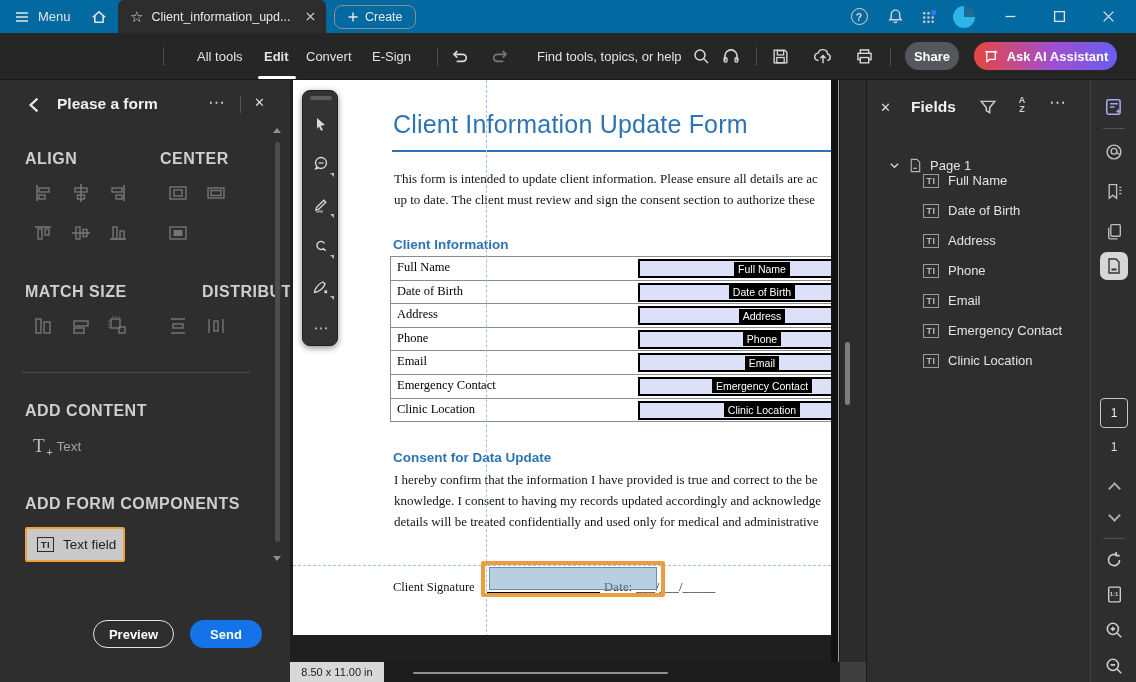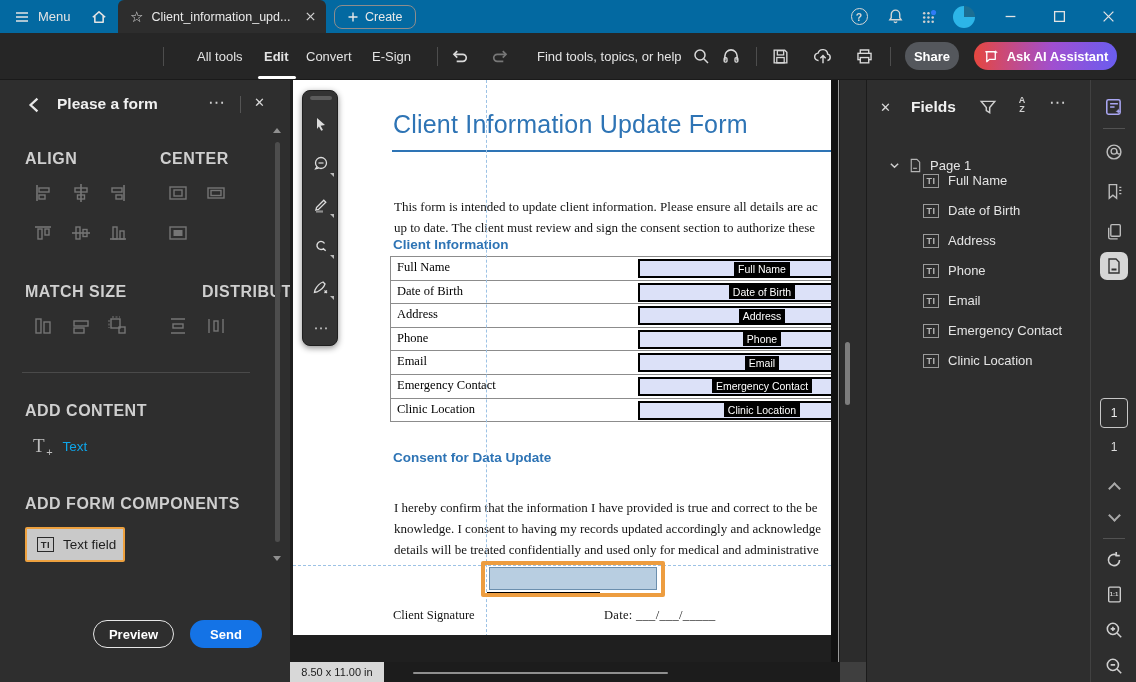--- a/index.html
+++ b/index.html
@@ -35,21 +35,21 @@
   .send-btn { position:absolute; left:190px; top:540px; width:72px; height:28px; background:#1473e6; border-radius:15px; color:#fff; font-size:13px; font-weight:bold; display:flex; align-items:center; justify-content:center; }
   .lp-scroll { position:absolute; left:272px; top:48px; width:10px; height:440px; }
   .lp-thumb { position:absolute; left:3px; top:14px; width:5px; height:400px; background:#4d4d4d; border-radius:3px; }
   .tri-up { width:0;height:0;border-left:4px solid transparent;border-right:4px solid transparent;border-bottom:5px solid #8f8f8f; }
   .tri-down { width:0;height:0;border-left:4px solid transparent;border-right:4px solid transparent;border-top:5px solid #8f8f8f; }
 
   
   .doc-area { position:absolute; left:290px; top:80px; width:576px; height:602px; background:#1f1f1f; overflow:hidden; }
   .page { position:absolute; left:3px; top:0; width:538px; height:555px; background:#ffffff; overflow:hidden; }
   .guide-v { position:absolute; left:193px; top:0; height:582px; width:0; border-left:1px dashed #9cc2e5; }
-  .doc-serif { font-family:"Liberation Serif",serif; color:#141414;margin-top:28px; }
+  .doc-serif { font-family:"Liberation Serif",serif; color:#141414; }
   .doc-title { position:absolute; left:100px; top:30px; font-size:25px; color:#2e74b5; font-weight:400; letter-spacing:.2px; }
   .doc-rule { position:absolute; left:99px; top:70px; width:442px; height:2px; background:#2e74b5; }
   .doc-head { position:absolute; font-size:13.5px; font-weight:bold; color:#2e74b5; }
   .doc-par { position:absolute; font-size:13px; line-height:21.5px; white-space:nowrap; width:441px; overflow:hidden; }
   .ct { position:absolute; left:97px; top:176px; width:444px; border-top:1px solid #8c8c8c; border-left:1px solid #8c8c8c; }
   .ct-row { position:relative; height:23.6px; border-bottom:1px solid #8c8c8c; }
   .ct-label { position:absolute; left:6px; top:3px; font-size:12.5px; font-family:"Liberation Serif",serif; color:#000; }
   .fieldbox { position:absolute; left:247px; top:2px; width:196px; height:19px; background:#dce1f8; border:2px solid #000; display:flex; align-items:center; justify-content:center; }
   .fieldtag { transform:translateX(26px); background:#000; color:#fff; font-size:10.5px; padding:0 4px; line-height:14px; white-space:nowrap; }
   .float-tools { position:absolute; left:12px; top:10px; width:36px; height:256px; background:#333333; border:1px solid #1f1f1f; border-radius:8px; box-shadow:0 2px 6px rgba(0,0,0,.45); }
@@ -341,21 +341,21 @@
         </svg>
     </div>
 
     <div class="panel-div" style="top:292px;"></div>
 
     <span class="sec-label" style="left:25px;top:322px;">ADD CONTENT</span>
     <div class="abs" style="left:33px;top:355px;display:flex;align-items:center;gap:12px;">
       <span style="position:relative;color:#bdbdbd;font-family:'Liberation Serif',serif;font-size:19px;">
         <span>T</span><span style="position:absolute;right:-8px;bottom:-1px;font-size:11px;font-family:'Liberation Sans',sans-serif;">+</span>
       </span>
-      <span style="font-size:13.5px;color:#0ea5e9;margin-left:6px;">Text</span>
+      <span style="font-size:13.5px;color:#a3a3a3;margin-left:0;">Text</span>
     </div>
 
     <span class="sec-label" style="left:25px;top:415px;">ADD FORM COMPONENTS</span>
     <div class="textfield-btn">
       <span class="ti-glyph">TI</span>
       <span>Text field</span>
     </div>
 
     <div class="preview-btn">
         <span>Preview</span>

